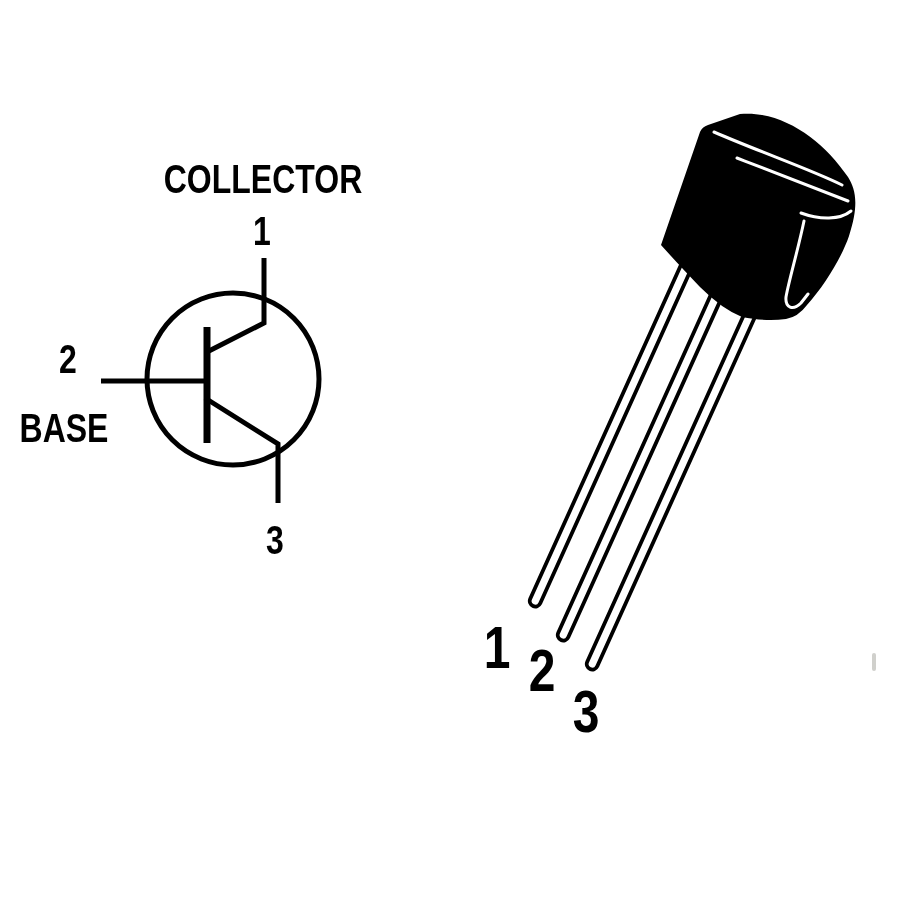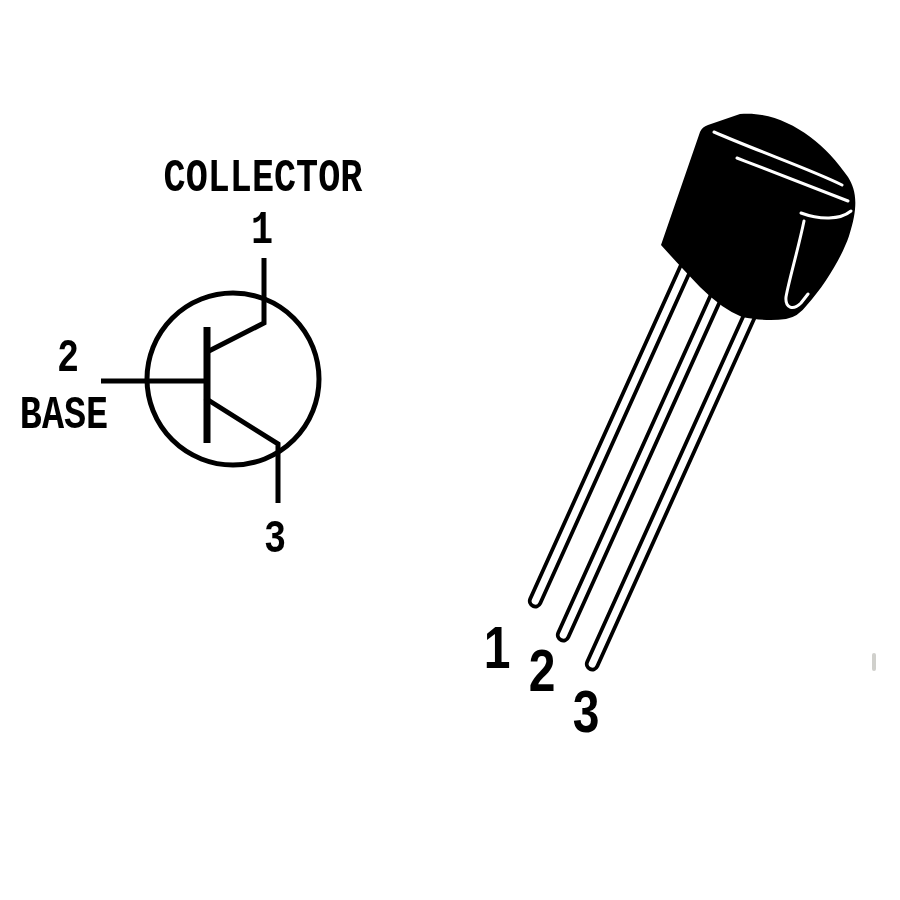--- a/index.html
+++ b/index.html
@@ -13,21 +13,21 @@
   .ink-line{stroke:var(--ink,#000000); fill:none;}
   .ink-fill{fill:var(--ink,#000000); stroke:none;}
   .lead{fill:var(--lead,#ffffff); stroke:var(--ink,#000000); stroke-width:3.8;}
   .facet{stroke:var(--lead,#ffffff); fill:none; stroke-width:3; stroke-linecap:round;}
   .lbl{
     position:absolute; transform:translate(-50%,-50%);
     color:var(--ink,#000000); font-weight:bold; line-height:1;
     white-space:nowrap; letter-spacing:0px;
   }
   .lbl>span{display:inline-block; transform:scaleX(0.8);}
-  .sch{font-size:46px;font-family:Liberation Mono, monospace;}
+  .sch{font-size:40px;}
   .big{font-size:60px;}
   .speck{
     position:absolute; left:872px; top:653px; width:4px; height:18px;
     background:#a9a9a2; opacity:.55; border-radius:2px;
   }
 </style>
 </head>
 <body>
 
 <div class="canvas">
@@ -79,21 +79,21 @@
 
   <div class="lbl sch" style="left:263px; top:179px;">
     <span>COLLECTOR</span></div>
 
   <div class="lbl sch" style="left:262px; top:231px;">
     <span>1</span></div>
 
   <div class="lbl sch" style="left:68px; top:359px;">
     <span>2</span></div>
 
-  <div class="lbl sch" style="left:64px; top:416px;">
+  <div class="lbl sch" style="left:64px; top:428px;">
     <span>BASE</span></div>
 
   <div class="lbl sch" style="left:275px; top:540px;">
     <span>3</span></div>
 
 
   <div class="lbl big" style="left:497px; top:648px;">
     <span>1</span></div>
 
   <div class="lbl big" style="left:542px; top:671px;">

